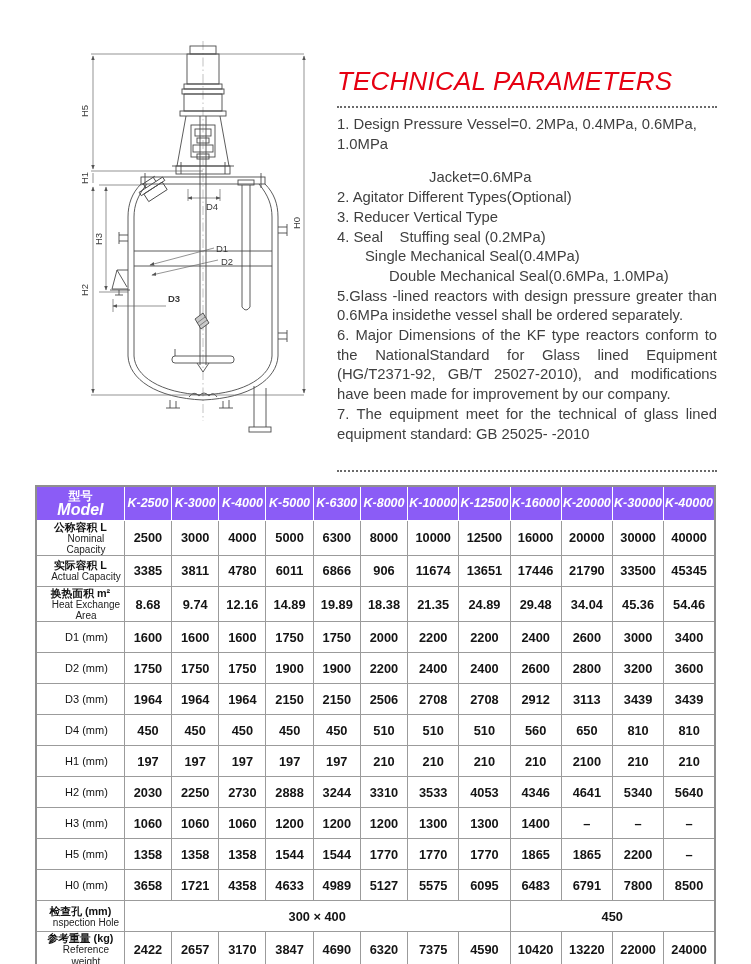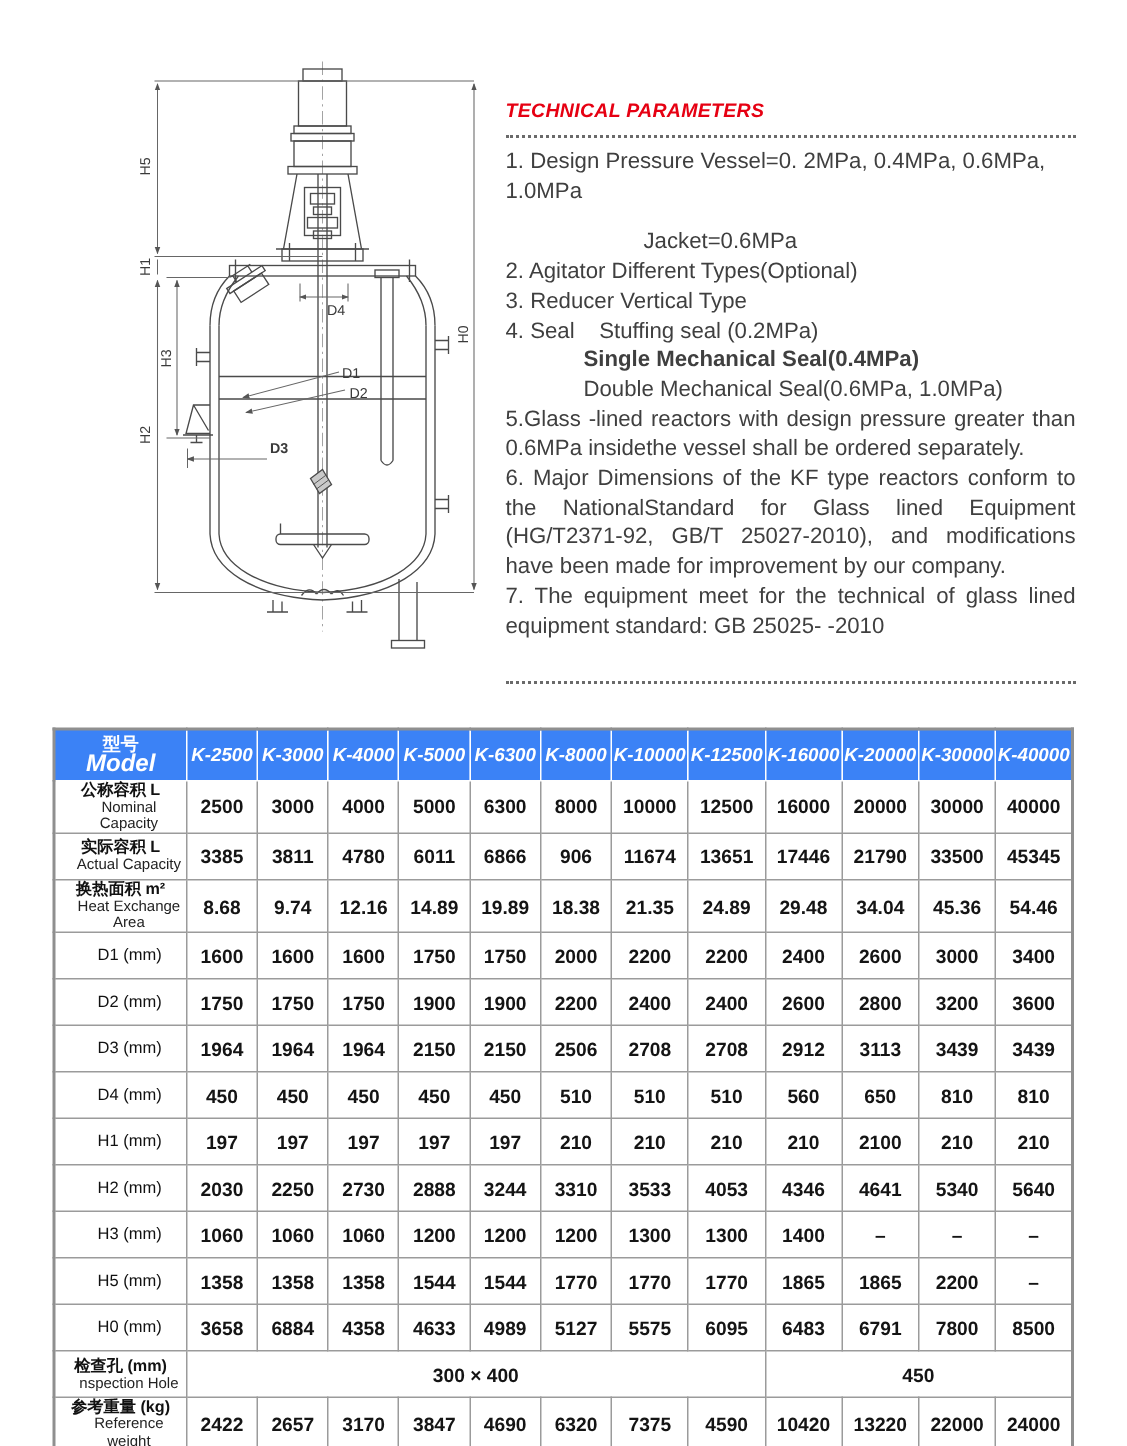--- a/index.html
+++ b/index.html
@@ -1,37 +1,37 @@
 <!DOCTYPE html>
 <html><head>
 <meta charset="utf-8">
 <style>
   * { box-sizing: border-box; margin: 0; padding: 0; }
   html,body { background:#ffffff; }
   body { font-family: "Liberation Sans", sans-serif; }
   .page { position: relative; width: 751px; height: 964px; background: #fff; overflow: hidden; }
 
   
-  .drawing { position: absolute; left: 40px; top: 4px; width: 308px; height: 458px; }
+  .drawing { position: absolute; left: 28px; top: 4px; width: 308px; height: 458px; }
   .drawing svg { width: 100%; height: 100%; }
   .dim-label { font-family: "Liberation Sans", sans-serif; font-size: 9.5px; fill: #3a3a3a; }
 
   
   .tech { position: absolute; left: 337px; top: 66px; width: 380px; }
-  .tech h2 { color: #e60012; font-size: 13px; font-style: italic; font-weight: bold; letter-spacing: .2px; margin-bottom: 9px; }
+  .tech h2 { color: #e60012; font-size: 26px; font-style: italic; font-weight: normal; letter-spacing: .2px; margin-bottom: 9px; }
   .dots { border-top: 2px dotted #6a6a6a; height: 0; }
   .dots.bottom { margin-top: 26px; }
   .tp-lines { margin-top: 7px; margin-bottom: 2px; }
   .tp-line { font-size: 14.8px; line-height: 19.7px; color: #3f3f3f; white-space: pre-wrap; }
   .tp-line.justify { text-align: justify; white-space: normal; }
 
   
   .spec-table { position: absolute; left: 35px; top: 485px; width: 681px; border-collapse: collapse; table-layout: fixed; border: 2px solid #8f8f8f; }
   .spec-table th, .spec-table td { border: 1px solid #9b9b9b; text-align: center; vertical-align: middle; padding: 0; }
-  .spec-table thead th { background: #3b82f6; color: #fff; font-style: italic; font-weight: bold; font-size: 12.5px; height: 34px; border-color: #fff; border-top-color: #8f8f8f; }
+  .spec-table thead th { background: #8b5cf6; color: #fff; font-style: italic; font-weight: bold; font-size: 12.5px; height: 34px; border-color: #fff; border-top-color: #8f8f8f; }
   .spec-table thead th:first-child { border-left-color: #8f8f8f; }
   .spec-table thead th:last-child { border-right-color: #8f8f8f; }
   .model-zh { font-style: normal; font-size: 12px; line-height: 13px; display: block; }
   .model-en { font-size: 16px; line-height: 13px; display: block; }
   .spec-table tbody td { height: 31px; font-size: 12.8px; font-weight: bold; color: #141414; }
   .row-label { line-height: 1.12; }
   .lbl-zh { display: block; font-size: 10.8px; font-weight: bold; color: #111; }
   .lbl-en { display: block; font-size: 10px; font-weight: normal; color: #222; margin-left: 11px; }
   .lbl-single { display: block; font-size: 11px; font-weight: normal; color: #111; padding-left: 12px; }
 </style>
@@ -149,21 +149,21 @@
 
   <div class="tech">
     <h2>TECHNICAL PARAMETERS</h2>
     <div class="dots"></div>
     <div class="tp-lines" id="tp-lines">
         <div class="tp-line">1. Design Pressure Vessel=0. 2MPa, 0.4MPa, 0.6MPa, 1.0MPa</div>
         <div class="tp-line" style="margin-left: 92px; margin-top: 14px;">Jacket=0.6MPa</div>
         <div class="tp-line">2. Agitator Different Types(Optional)</div>
         <div class="tp-line">3. Reducer Vertical Type</div>
         <div class="tp-line">4. Seal    Stuffing seal (0.2MPa)</div>
-        <div class="tp-line" style="margin-left: 52px; font-weight: bold;">Single Mechanical Seal(0.4MPa)</div>
+        <div class="tp-line" style="margin-left: 28px;">Single Mechanical Seal(0.4MPa)</div>
         <div class="tp-line" style="margin-left: 52px;">Double Mechanical Seal(0.6MPa, 1.0MPa)</div>
         <div class="tp-line justify">5.Glass -lined reactors with design pressure greater than 0.6MPa insidethe vessel shall be ordered separately.</div>
         <div class="tp-line justify">6. Major Dimensions of the KF type reactors conform to the NationalStandard for Glass lined Equipment (HG/T2371-92, GB/T 25027-2010), and modifications have been made for improvement by our company.</div>
         <div class="tp-line justify">7. The equipment meet for the technical of glass lined equipment standard: GB 25025- -2010</div>
       </div>
     <div class="dots bottom"></div>
   </div>
 
   <table class="spec-table">
     <colgroup id="tbl-cols">
@@ -390,21 +390,21 @@
           <td>1865</td>
           <td>1865</td>
           <td>2200</td>
           <td>–</td>
         </tr>
         <tr>
           <td class="row-label">
             <span class="lbl-single">H0 (mm)</span>
           </td>
           <td>3658</td>
-          <td>6884</td>
+          <td>1721</td>
           <td>4358</td>
           <td>4633</td>
           <td>4989</td>
           <td>5127</td>
           <td>5575</td>
           <td>6095</td>
           <td>6483</td>
           <td>6791</td>
           <td>7800</td>
           <td>8500</td>

